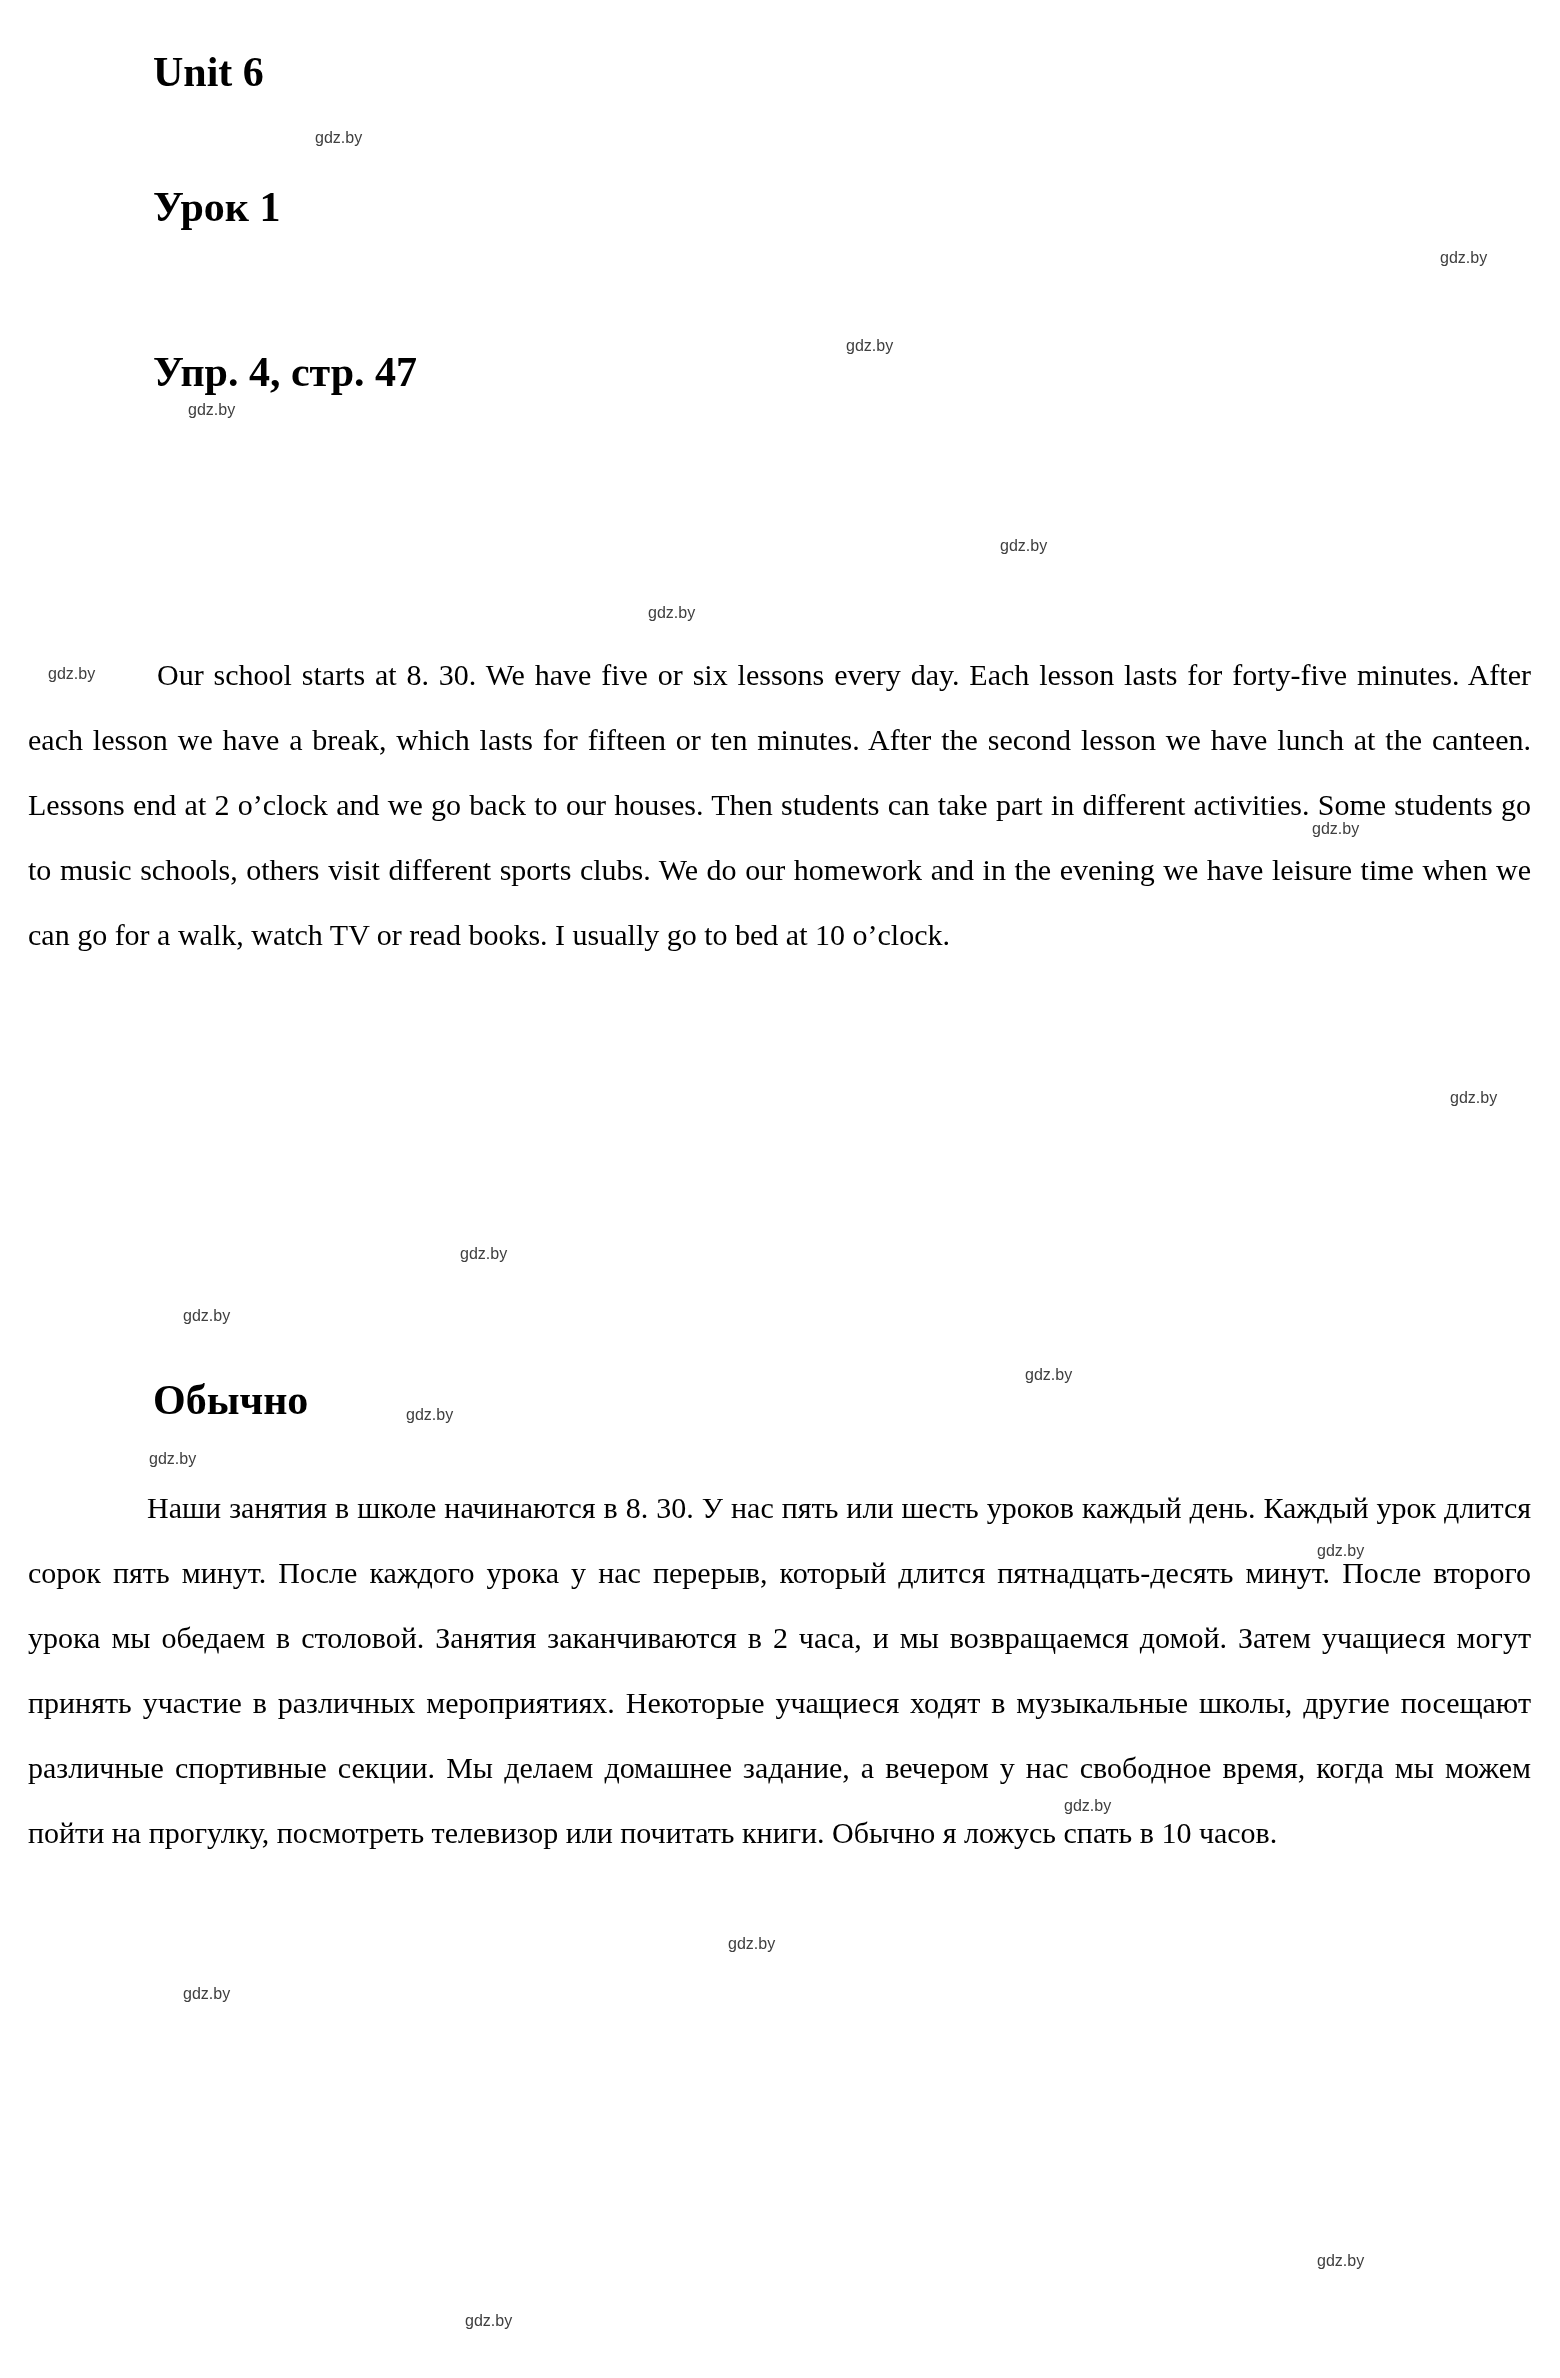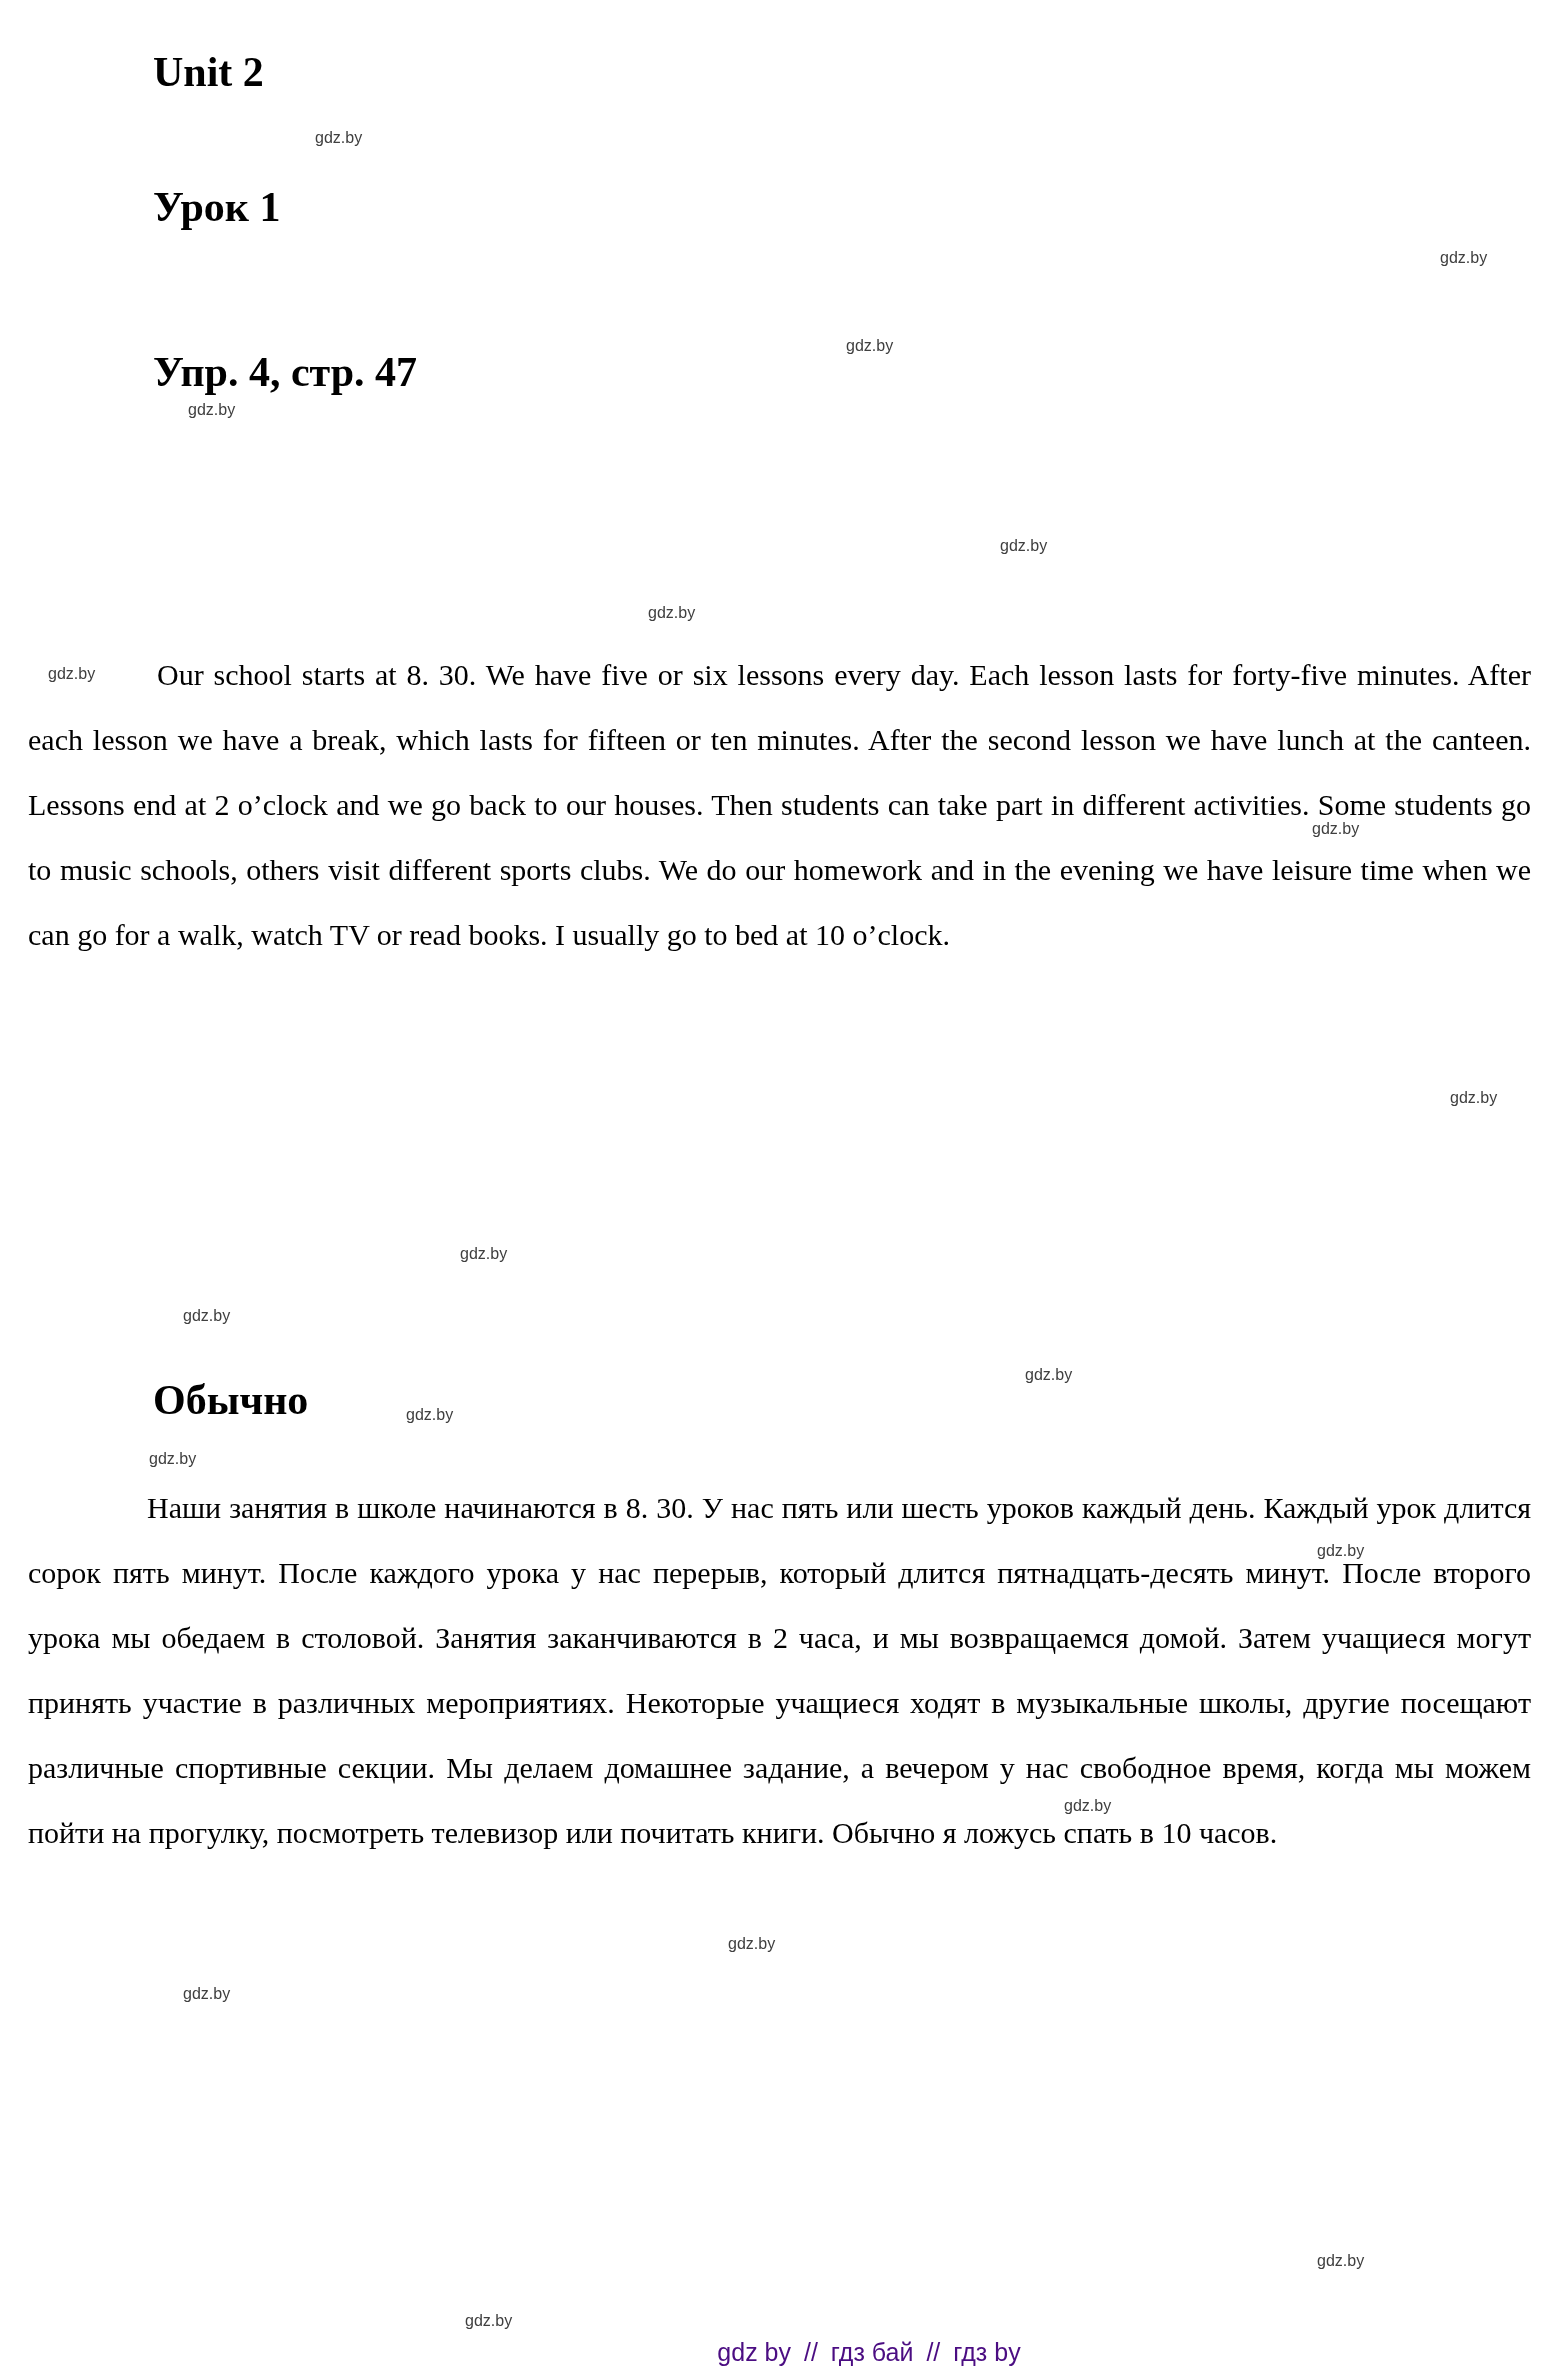--- a/index.html
+++ b/index.html
@@ -129,21 +129,21 @@
     white-space: nowrap;
   }
   .footer-links .sep { padding: 0 6px; }
 </style>
 </head>
 <body>
 
 <div class="page">
 
 
-  <div class="heading" id="unit-heading">Unit 2</div>
+  <div class="heading" id="unit-heading">Unit 6</div>
 
   <div class="heading" id="lesson-heading">Урок 1</div>
 
   <div class="heading" id="exercise-heading">Упр. 4, стр. 47</div>
 
 
   <div class="body-para" id="answer-para">Our school starts at 8. 30. We have five or six lessons every day. Each lesson lasts for forty-five minutes. After each lesson we have a break, which lasts for fifteen or ten minutes. After the second lesson we have lunch at the canteen. Lessons end at 2 o’clock and we go back to our houses. Then students can take part in different activities. Some students go to music schools, others visit different sports clubs. We do our homework and in the evening we have leisure time when we can go for a walk, watch TV or read books. I usually go to bed at 10 o’clock.</div>
 
   <div class="heading" id="translation-heading">Обычно</div>
 
@@ -165,22 +165,15 @@
       <div class="wm" style="left: 406px; top: 1406px;">gdz.by</div>
       <div class="wm" style="left: 149px; top: 1450px;">gdz.by</div>
       <div class="wm" style="left: 1317px; top: 1542px;">gdz.by</div>
       <div class="wm" style="left: 1064px; top: 1797px;">gdz.by</div>
       <div class="wm" style="left: 728px; top: 1935px;">gdz.by</div>
       <div class="wm" style="left: 183px; top: 1985px;">gdz.by</div>
       <div class="wm" style="left: 1317px; top: 2252px;">gdz.by</div>
       <div class="wm" style="left: 465px; top: 2312px;">gdz.by</div>
     </div>
 
-  <div class="footer-links">
-    <span>gdz by</span>
-    <span class="sep">//</span>
-    <span>гдз бай</span>
-    <span class="sep">//</span>
-    <span>гдз by</span>
-  </div>
 
 </div>
 
 
 </body></html>

